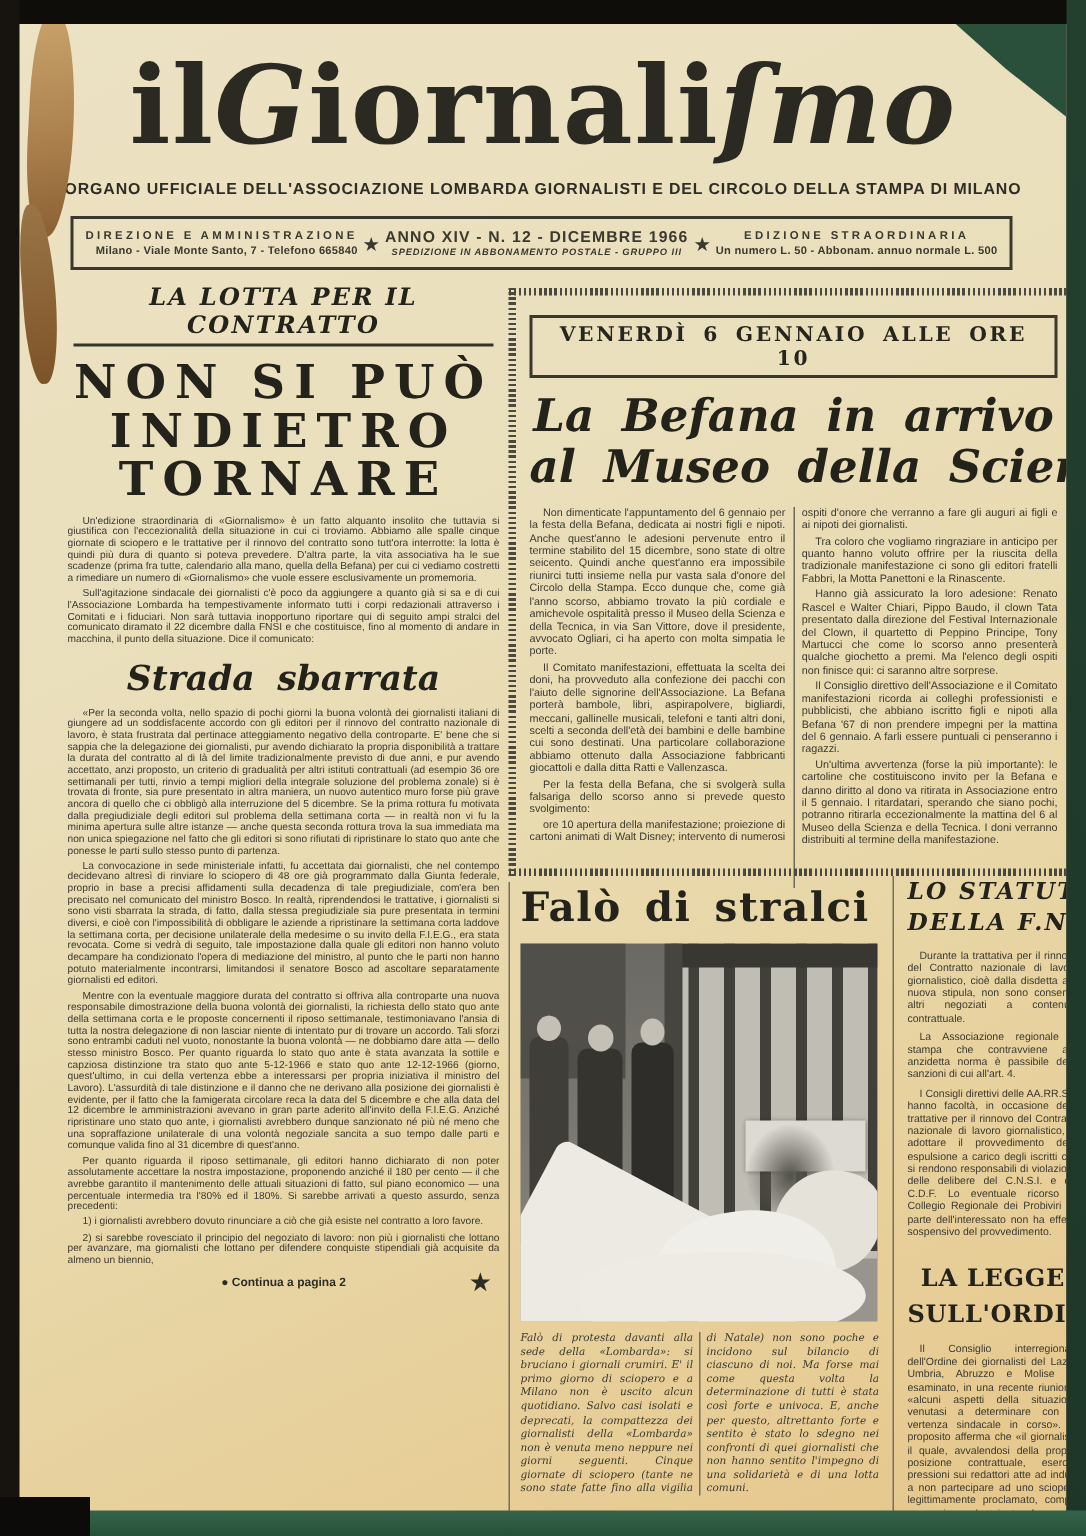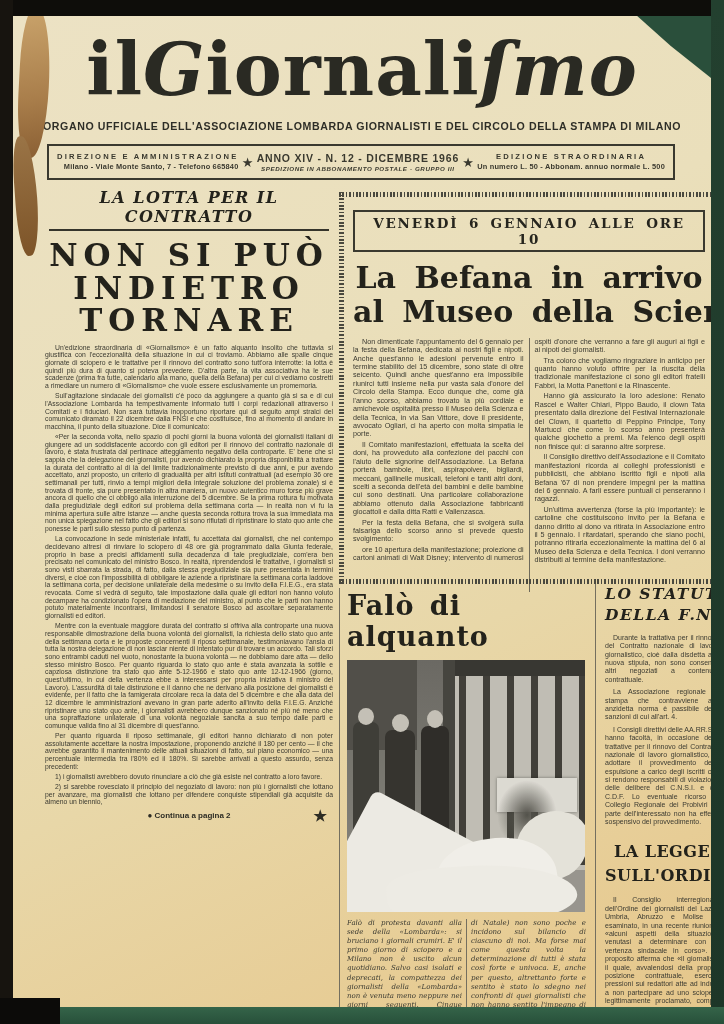--- a/index.html
+++ b/index.html
@@ -55,21 +55,21 @@
   #continua{position:relative;text-align:center;font-weight:bold;font-size:8px;color:#2d2c24;margin-top:5px;}
   #continua .big-star{position:absolute;right:6px;top:-4px;font-size:15px;}
 
   
   .comb{position:absolute;background-repeat:repeat;}
   .comb-h{left:0;width:100%;height:5px;background:repeating-linear-gradient(90deg,#4a493f 0 1.6px,transparent 1.6px 3.4px);}
   .comb-v{top:0;height:100%;width:5px;background:repeating-linear-gradient(0deg,#4a493f 0 1.6px,transparent 1.6px 3.4px);}
   #befana-kicker-wrap{text-align:center;margin-top:6px;}
   #befana-kicker{display:inline-block;border:2px solid #3a392f;padding:3px 12px;
     font-family:"DejaVu Serif",serif;font-weight:bold;font-size:13.5px;letter-spacing:1.8px;word-spacing:4px;color:#26251e;}
-  #befana-headline{font-family:"DejaVu Serif",serif;font-weight:bold;font-size:30px;
+  #befana-headline{font-family:"DejaVu Serif",serif;font-style:italic;font-weight:bold;font-size:30px;
     line-height:1.13;text-align:center;color:#23221b;margin:9px 0 9px;word-spacing:8px;}
   #befana-headline span{display:block;white-space:nowrap;}
   #befana-cols{column-count:2;column-gap:11px;column-rule:1px solid #6e6a5b;height:254px;}
   .bef-p{font-size:7.2px;line-height:1.17;text-align:justify;text-indent:9px;margin:0 0 2px;color:#3b3a31;}
 
   
   #falo-headline{font-family:"DejaVu Serif",serif;font-weight:bold;font-size:27px;word-spacing:5px;
     color:#23221b;text-align:left;letter-spacing:1px;margin:2px 0 8px;}
   #photo{position:relative;width:238px;height:252px;background:#9c957f;overflow:hidden;filter:saturate(.35) contrast(1.02);}
   .ph{position:absolute;}
@@ -136,20 +136,21 @@
 
     <div id="leftcol">
       <div id="kicker">LA LOTTA PER IL CONTRATTO</div>
       <div id="main-headline">
         <span>NON SI PUÒ</span>
         <span>INDIETRO</span>
         <span>TORNARE</span>
       </div>
       <p class="body-p">Un'edizione straordinaria di «Giornalismo» è un fatto alquanto insolito che tuttavia si giustifica con l'eccezionalità della situazione in cui ci troviamo. Abbiamo alle spalle cinque giornate di sciopero e le trattative per il rinnovo del contratto sono tutt'ora interrotte: la lotta è quindi più dura di quanto si poteva prevedere. D'altra parte, la vita associativa ha le sue scadenze (prima fra tutte, calendario alla mano, quella della Befana) per cui ci vediamo costretti a rimediare un numero di «Giornalismo» che vuole essere esclusivamente un promemoria.</p>
       <p class="body-p">Sull'agitazione sindacale dei giornalisti c'è poco da aggiungere a quanto già si sa e di cui l'Associazione Lombarda ha tempestivamente informato tutti i corpi redazionali attraverso i Comitati e i fiduciari. Non sarà tuttavia inopportuno riportare qui di seguito ampi stralci del comunicato diramato il 22 dicembre dalla FNSI e che costituisce, fino al momento di andare in macchina, il punto della situazione. Dice il comunicato:</p>
+      <div class="sec-head">Strada sbarrata</div>
       <p class="body-p">«Per la seconda volta, nello spazio di pochi giorni la buona volontà dei giornalisti italiani di giungere ad un soddisfacente accordo con gli editori per il rinnovo del contratto nazionale di lavoro, è stata frustrata dal pertinace atteggiamento negativo della controparte. E' bene che si sappia che la delegazione dei giornalisti, pur avendo dichiarato la propria disponibilità a trattare la durata del contratto al di là del limite tradizionalmente previsto di due anni, e pur avendo accettato, anzi proposto, un criterio di gradualità per altri istituti contrattuali (ad esempio 36 ore settimanali per tutti, rinvio a tempi migliori della integrale soluzione del problema zonale) si è trovata di fronte, sia pure presentato in altra maniera, un nuovo autentico muro forse più grave ancora di quello che ci obbligò alla interruzione del 5 dicembre. Se la prima rottura fu motivata dalla pregiudiziale degli editori sul problema della settimana corta — in realtà non vi fu la minima apertura sulle altre istanze — anche questa seconda rottura trova la sua immediata ma non unica spiegazione nel fatto che gli editori si sono rifiutati di ripristinare lo stato quo ante che ponesse le parti sullo stesso punto di partenza.</p>
       <p class="body-p">La convocazione in sede ministeriale infatti, fu accettata dai giornalisti, che nel contempo decidevano altresì di rinviare lo sciopero di 48 ore già programmato dalla Giunta federale, proprio in base a precisi affidamenti sulla decadenza di tale pregiudiziale, com'era ben precisato nel comunicato del ministro Bosco. In realtà, riprendendosi le trattative, i giornalisti si sono visti sbarrata la strada, di fatto, dalla stessa pregiudiziale sia pure presentata in termini diversi, e cioè con l'impossibilità di obbligare le aziende a ripristinare la settimana corta laddove la settimana corta, per decisione unilaterale della medesime o su invito della F.I.E.G., era stata revocata. Come si vedrà di seguito, tale impostazione dalla quale gli editori non hanno voluto decampare ha condizionato l'opera di mediazione del ministro, al punto che le parti non hanno potuto materialmente incontrarsi, limitandosi il senatore Bosco ad ascoltare separatamente giornalisti ed editori.</p>
       <p class="body-p">Mentre con la eventuale maggiore durata del contratto si offriva alla controparte una nuova responsabile dimostrazione della buona volontà dei giornalisti, la richiesta dello stato quo ante della settimana corta e le proposte concernenti il riposo settimanale, testimoniavano l'ansia di tutta la nostra delegazione di non lasciar niente di intentato pur di trovare un accordo. Tali sforzi sono entrambi caduti nel vuoto, nonostante la buona volontà — ne dobbiamo dare atta — dello stesso ministro Bosco. Per quanto riguarda lo stato quo ante è stata avanzata la sottile e capziosa distinzione tra stato quo ante 5-12-1966 e stato quo ante 12-12-1966 (giorno, quest'ultimo, in cui della vertenza ebbe a interessarsi per propria iniziativa il ministro del Lavoro). L'assurdità di tale distinzione e il danno che ne derivano alla posizione dei giornalisti è evidente, per il fatto che la famigerata circolare reca la data del 5 dicembre e che alla data del 12 dicembre le amministrazioni avevano in gran parte aderito all'invito della F.I.E.G. Anziché ripristinare uno stato quo ante, i giornalisti avrebbero dunque sanzionato né più né meno che una sopraffazione unilaterale di una volontà negoziale sancita a suo tempo dalle parti e comunque valida fino al 31 dicembre di quest'anno.</p>
       <p class="body-p">Per quanto riguarda il riposo settimanale, gli editori hanno dichiarato di non poter assolutamente accettare la nostra impostazione, proponendo anziché il 180 per cento — il che avrebbe garantito il mantenimento delle attuali situazioni di fatto, sul piano economico — una percentuale intermedia tra l'80% ed il 180%. Si sarebbe arrivati a questo assurdo, senza precedenti:</p>
       <p class="body-p">1) i giornalisti avrebbero dovuto rinunciare a ciò che già esiste nel contratto a loro favore.</p>
       <p class="body-p">2) si sarebbe rovesciato il principio del negoziato di lavoro: non più i giornalisti che lottano per avanzare, ma giornalisti che lottano per difendere conquiste stipendiali già acquisite da almeno un biennio,</p>
       <div id="continua">
         <span>●</span>
         <span>Continua a pagina 2</span>
         <span class="big-star">★</span>
@@ -174,21 +175,21 @@
         <p class="bef-p">Per la festa della Befana, che si svolgerà sulla falsariga dello scorso anno si prevede questo svolgimento:</p>
         <p class="bef-p">ore 10 apertura della manifestazione; proiezione di cartoni animati di Walt Disney; intervento di numerosi ospiti d'onore che verranno a fare gli auguri ai figli e ai nipoti dei giornalisti.</p>
         <p class="bef-p">Tra coloro che vogliamo ringraziare in anticipo per quanto hanno voluto offrire per la riuscita della tradizionale manifestazione ci sono gli editori fratelli Fabbri, la Motta Panettoni e la Rinascente.</p>
         <p class="bef-p">Hanno già assicurato la loro adesione: Renato Rascel e Walter Chiari, Pippo Baudo, il clown Tata presentato dalla direzione del Festival Internazionale del Clown, il quartetto di Peppino Principe, Tony Martucci che come lo scorso anno presenterà qualche giochetto a premi. Ma l'elenco degli ospiti non finisce qui: ci saranno altre sorprese.</p>
         <p class="bef-p">Il Consiglio direttivo dell'Associazione e il Comitato manifestazioni ricorda ai colleghi professionisti e pubblicisti, che abbiano iscritto figli e nipoti alla Befana '67 di non prendere impegni per la mattina del 6 gennaio. A farli essere puntuali ci penseranno i ragazzi.</p>
         <p class="bef-p">Un'ultima avvertenza (forse la più importante): le cartoline che costituiscono invito per la Befana e danno diritto al dono va ritirata in Associazione entro il 5 gennaio. I ritardatari, sperando che siano pochi, potranno ritirarla eccezionalmente la mattina del 6 al Museo della Scienza e della Tecnica. I doni verranno distribuiti al termine della manifestazione.</p>
       </div>
     </div>
 
     <div id="falo">
-      <div id="falo-headline">Falò di alquanto</div>
+      <div id="falo-headline">Falò di stralci</div>
       <div id="photo">
         <div class="ph" id="ph-gate-bg"></div>
         <div class="ph" id="ph-wall"></div>
         <div class="ph" id="ph-darkwall"></div>
         <div class="ph" id="ph-bars"></div>
         <div class="ph" id="ph-lintel"></div>
         <div class="ph" id="ph-pillar"></div>
         <div class="ph" id="ph-sign"></div>
         <div class="fig" id="fig1"></div>
         <div class="head" id="hd1"></div>

